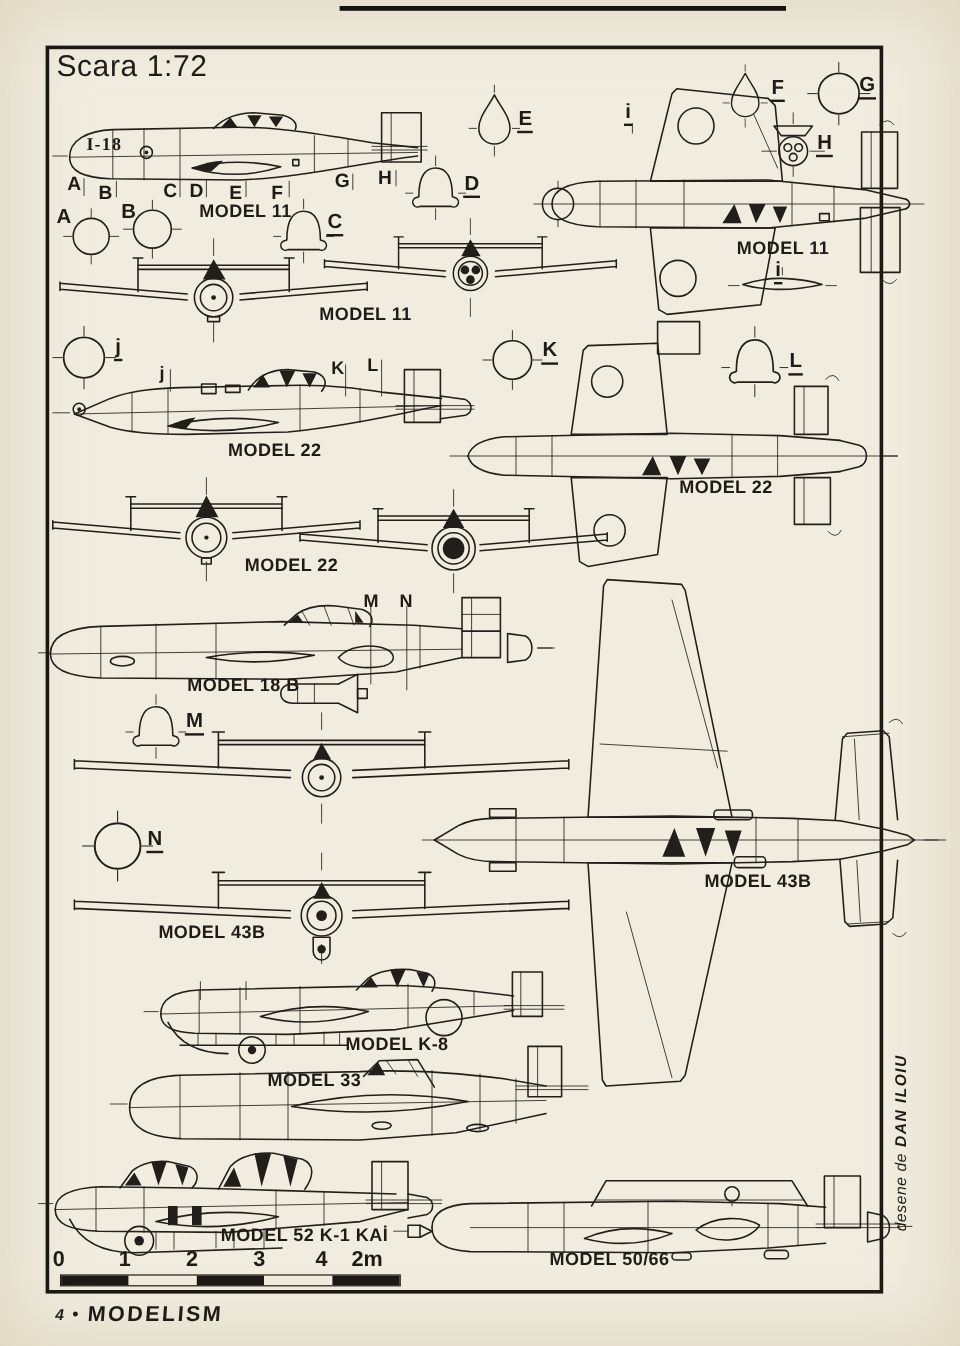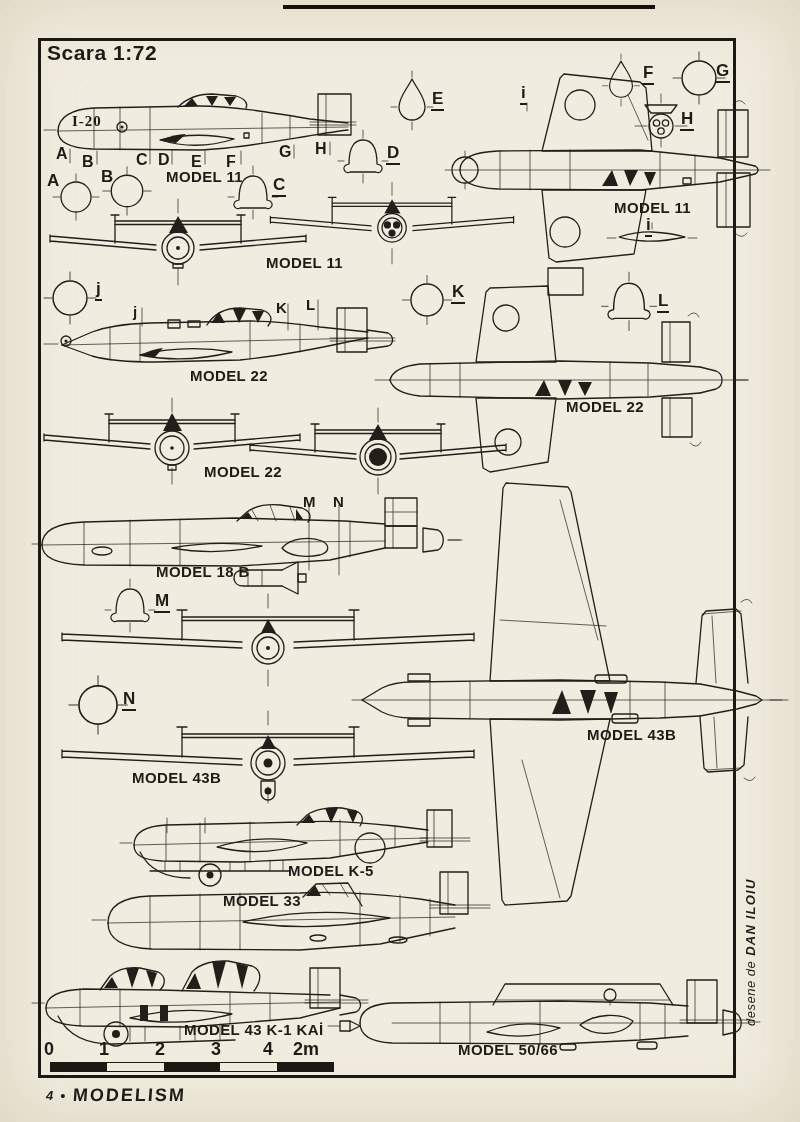--- a/index.html
+++ b/index.html
@@ -7,21 +7,21 @@
   .page{position:relative;width:800px;height:1122px;margin:0 auto;background:#f0ecdf;
         font-family:"Liberation Sans",sans-serif;color:#1f1c18;overflow:hidden;
         box-shadow:inset 0 0 70px rgba(188,175,135,.40)}
   .frame{position:absolute;left:38px;top:38px;width:698px;height:1040px;border:3px solid #1c1915}
   .scanline{position:absolute;left:283px;top:5px;width:372px;height:4px;background:#15120e}
   .art{position:absolute;left:0;top:0}
   .s{stroke:#221f1a;stroke-width:1.3;fill:none;stroke-linecap:round;stroke-linejoin:round}
   .t{stroke:#221f1a;stroke-width:.7;fill:none;stroke-linecap:round}
   .k{fill:#221f1a;stroke:none}
   .lbl{position:absolute;white-space:nowrap;color:#1f1c18;line-height:1.05}
-  .hdr{font-size:21px;font-weight:bold;letter-spacing:.5px}
+  .hdr{font-size:25px;font-weight:normal;letter-spacing:.5px}
   .sta{font-size:16px;font-weight:bold}
   .sec{font-size:17px;font-weight:bold;border-bottom:2px solid #1f1c18;padding:0 1px 1px 1px}
   .sec.plain{border-bottom:none}
   .mk{font-size:15px;font-weight:bold}
   .model{font-size:15px;font-weight:bold;letter-spacing:.4px}
   .nose-code{font-family:"Liberation Serif",serif;font-size:15px;font-weight:bold;letter-spacing:1px}
   .credit{position:absolute;left:743px;top:1026px;transform:rotate(-90deg);transform-origin:0 0;
           font-size:13px;font-style:italic;white-space:nowrap;letter-spacing:.5px}
   .credit .nm{font-weight:bold;letter-spacing:1.2px;margin-left:5px}
   .footer{position:absolute;left:46px;top:1085px;display:flex;align-items:center;gap:7px}
@@ -348,21 +348,21 @@
       <rect class="s" x="637" y="1042" width="20" height="7" rx="3"></rect>
       <rect class="s" x="687" y="980" width="30" height="43"></rect>
       <path class="t" d="M695,980 V1023 M680,1020 H750 M680,1023 H750"></path>
       <path class="s" d="M723,1010 L736,1013 C743,1018 743,1028 736,1032 L723,1035 Z"></path>
       <path class="t" d="M748,1022 H760"></path>
     </g>
   </svg>
 
   <span class="lbl hdr" style="left:47px;top:42px">Scara 1:72</span>
 
-  <span class="lbl nose-code" style="left:72px;top:114px">I-20</span>
+  <span class="lbl nose-code" style="left:72px;top:114px">I-18</span>
 
   <span class="lbl sta" style="left:56px;top:146px">A</span>
   <span class="lbl sta" style="left:82px;top:154px">B</span>
   <span class="lbl sta" style="left:136px;top:152px">C</span>
   <span class="lbl sta" style="left:158px;top:152px">D</span>
   <span class="lbl sta" style="left:191px;top:154px">E</span>
   <span class="lbl sta" style="left:226px;top:154px">F</span>
   <span class="lbl sta" style="left:279px;top:144px">G</span>
   <span class="lbl sta" style="left:315px;top:141px">H</span>
 
@@ -390,23 +390,23 @@
 
   <span class="lbl model" style="left:166px;top:169px">MODEL 11</span>
   <span class="lbl model" style="left:266px;top:255px">MODEL 11</span>
   <span class="lbl model" style="left:614px;top:200px">MODEL 11</span>
   <span class="lbl model" style="left:190px;top:368px">MODEL 22</span>
   <span class="lbl model" style="left:204px;top:464px">MODEL 22</span>
   <span class="lbl model" style="left:566px;top:399px">MODEL 22</span>
   <span class="lbl model" style="left:156px;top:564px">MODEL 18 B</span>
   <span class="lbl model" style="left:132px;top:770px">MODEL 43B</span>
   <span class="lbl model" style="left:587px;top:727px">MODEL 43B</span>
-  <span class="lbl model" style="left:288px;top:863px">MODEL K-5</span>
+  <span class="lbl model" style="left:288px;top:863px">MODEL K-8</span>
   <span class="lbl model" style="left:223px;top:893px">MODEL 33</span>
-  <span class="lbl model" style="left:184px;top:1022px">MODEL 43 K-1 KAİ</span>
+  <span class="lbl model" style="left:184px;top:1022px">MODEL 52 K-1 KAİ</span>
   <span class="lbl model" style="left:458px;top:1042px">MODEL 50/66</span>
 
   <span class="lbl sb-num" style="left:44px;top:1040px">0</span>
   <span class="lbl sb-num" style="left:99px;top:1040px">1</span>
   <span class="lbl sb-num" style="left:155px;top:1040px">2</span>
   <span class="lbl sb-num" style="left:211px;top:1040px">3</span>
   <span class="lbl sb-num" style="left:263px;top:1040px">4</span>
   <span class="lbl sb-num" style="left:293px;top:1040px">2m</span>
   <div class="sbar">
     <div></div>

